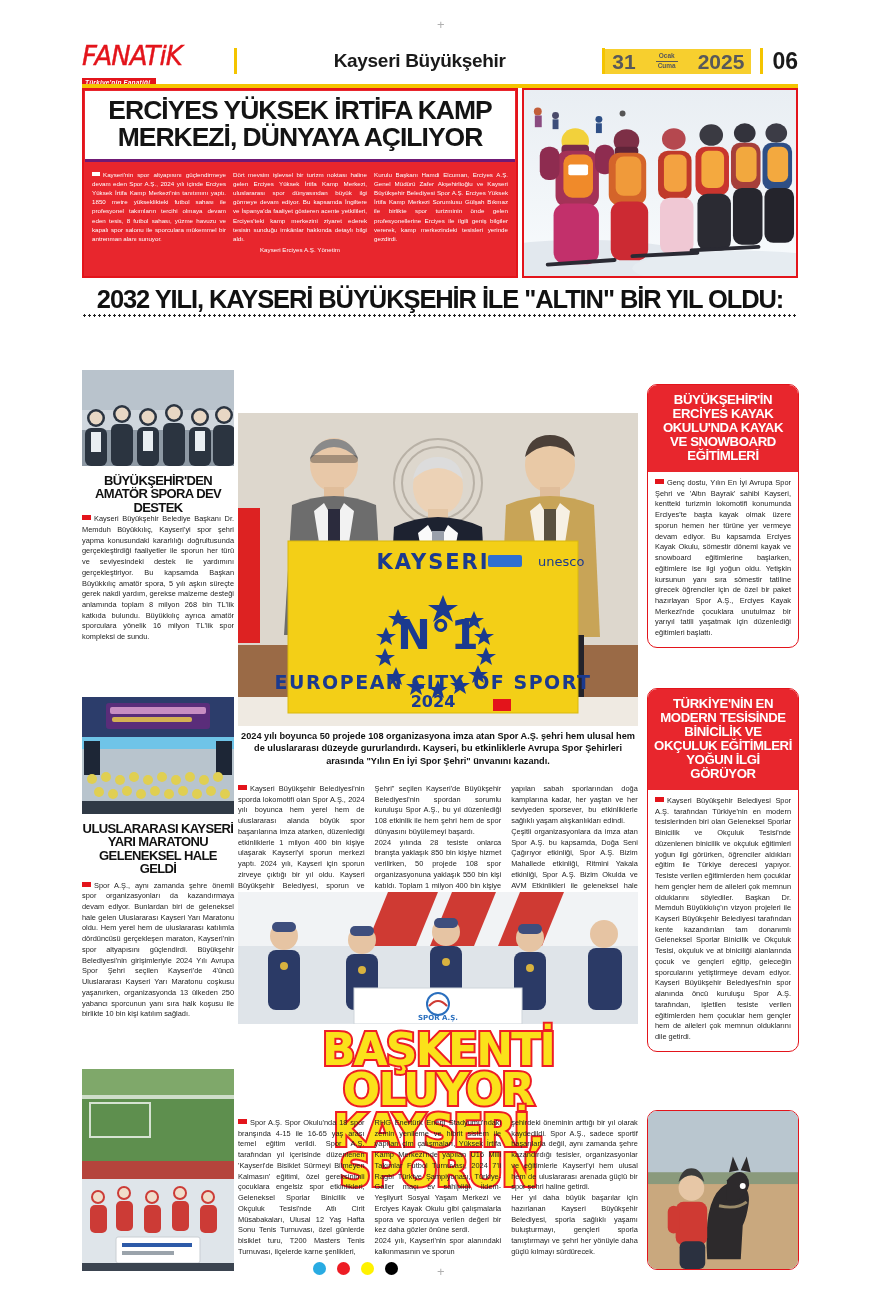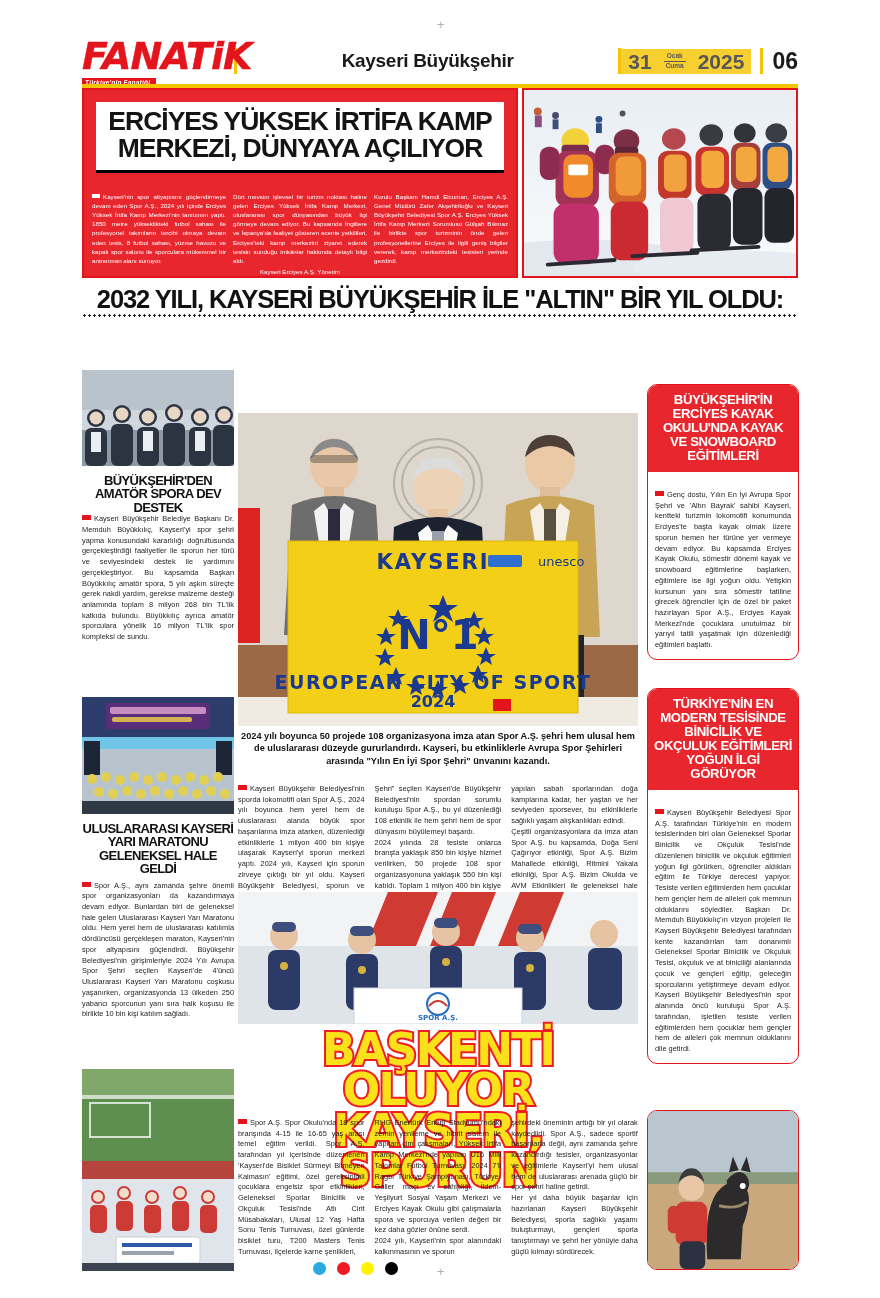--- a/index.html
+++ b/index.html
@@ -17,42 +17,42 @@
   .crop-mark { position:absolute; color:#b0b0b0; font-size:13px; line-height:1; }
 
   
   .masthead {
     position:absolute; left:82px; top:40px; width:716px; height:42px;
     display:flex; align-items:center;
   }
   .logo-wrap { position:relative; width:152px; height:40px; }
   .logo-main {
     font-family:"DejaVu Sans", sans-serif;
-    font-weight:bold; font-style:italic;
-    font-size:38px; letter-spacing:-1px;
+    font-weight:normal; font-style:italic;
+    font-size:26px; letter-spacing:-1px;
     color:#e3141b; line-height:30px;
     -webkit-text-stroke:0.4px #e3141b;
   }
   .logo-sub {
     margin-top:1px;
     display:inline-block;
     background:#e3141b; color:#fff;
     font-size:6.5px; font-weight:bold; font-style:italic;
     padding:1.5px 6px 1.5px 3px;
     letter-spacing:0.2px;
   }
   .mast-sep { width:3px; height:26px; background:#f4c400; margin:0 0px; }
   .mast-title {
     flex:1; text-align:center;
     font-size:19px; font-weight:bold; color:#1a1a1a;
     letter-spacing:-0.3px;
   }
   .date-block {
     background:#f7cf2e; display:flex; align-items:center;
-    padding:2px 7px; gap:12px; height:25px;
+    padding:2px 7px; gap:20px; height:25px;
   }
   .date-day { font-size:21px; font-weight:bold; color:#58585a; line-height:1; }
   .date-mid { display:flex; flex-direction:column; align-items:center; line-height:1.05; }
   .date-mid span { font-size:6.5px; font-weight:bold; color:#58585a; }
   .date-mid .rule { width:22px; height:1px; background:#58585a; margin:1px 0; }
   .date-year { font-size:21px; font-weight:bold; color:#58585a; line-height:1; }
   .pagenum-sep { width:3px; height:26px; background:#f4c400; margin-left:9px; }
   .pagenum { font-size:23px; font-weight:bold; color:#1a1a1a; margin-left:9px; line-height:1; }
   .mast-rule { position:absolute; left:82px; top:84px; width:716px; height:4px; background:#f4c400; }
   .body-txt {
@@ -61,22 +61,22 @@
   }
   .sq { display:inline-block; width:9px; height:5px; background:#e3141b; margin-right:3px;
         vertical-align:1px; }
 
   
   .top-panel {
     position:absolute; left:82px; top:88px; width:436px; height:190px;
     background:#e8262d; border:2px solid #e3141b;
   }
   .top-head-box {
-    background:#fff; border-bottom:3px solid #000000;
-    padding:6px 12px 8px; margin:12px;
+    background:#fff; border-bottom:3px solid #701a75;
+    padding:6px 12px 8px; margin:1px;
   }
   .top-head {
     font-size:26.5px; font-weight:bold; color:#141414;
     line-height:1.02; letter-spacing:-1px; text-align:center;
   }
   .top-cols { display:flex; gap:7px; padding:7px 8px 6px; }
   .top-col { width:33.33%; font-size:6.2px; line-height:1.47; color:#fff; text-align:justify; }
   .top-col .sq { background:#fff; width:8px; height:4px; }
   .top-col .sign { display:block; text-align:center; margin-top:2px; }
 
@@ -117,21 +117,21 @@
     position:absolute; left:647px; width:152px;
     border:1.5px solid #e3141b; border-radius:10px;
     background:#fff; overflow:hidden;
   }
   .rbox-head {
     background:#e8262d; color:#fff; text-align:center;
     font-size:13.2px; font-weight:bold; line-height:1.06;
     letter-spacing:-0.4px; padding:8px 5px 9px;
     border-radius:8px 8px 0 0;
   }
-  .rbox-body { padding:6px 7px 8px;margin-top:12px; }
+  .rbox-body { padding:6px 7px 8px; }
 
   
   .main-photo { left:238px; top:413px; width:400px; height:313px; }
   .cap-big {
     position:absolute; left:238px; top:730px; width:400px;
     font-size:9.2px; font-weight:bold; color:#111; text-align:center;
     line-height:1.34;
   }
   .ccols { position:absolute; display:flex; gap:10px; }
   .ccol { width:126.6px; }

